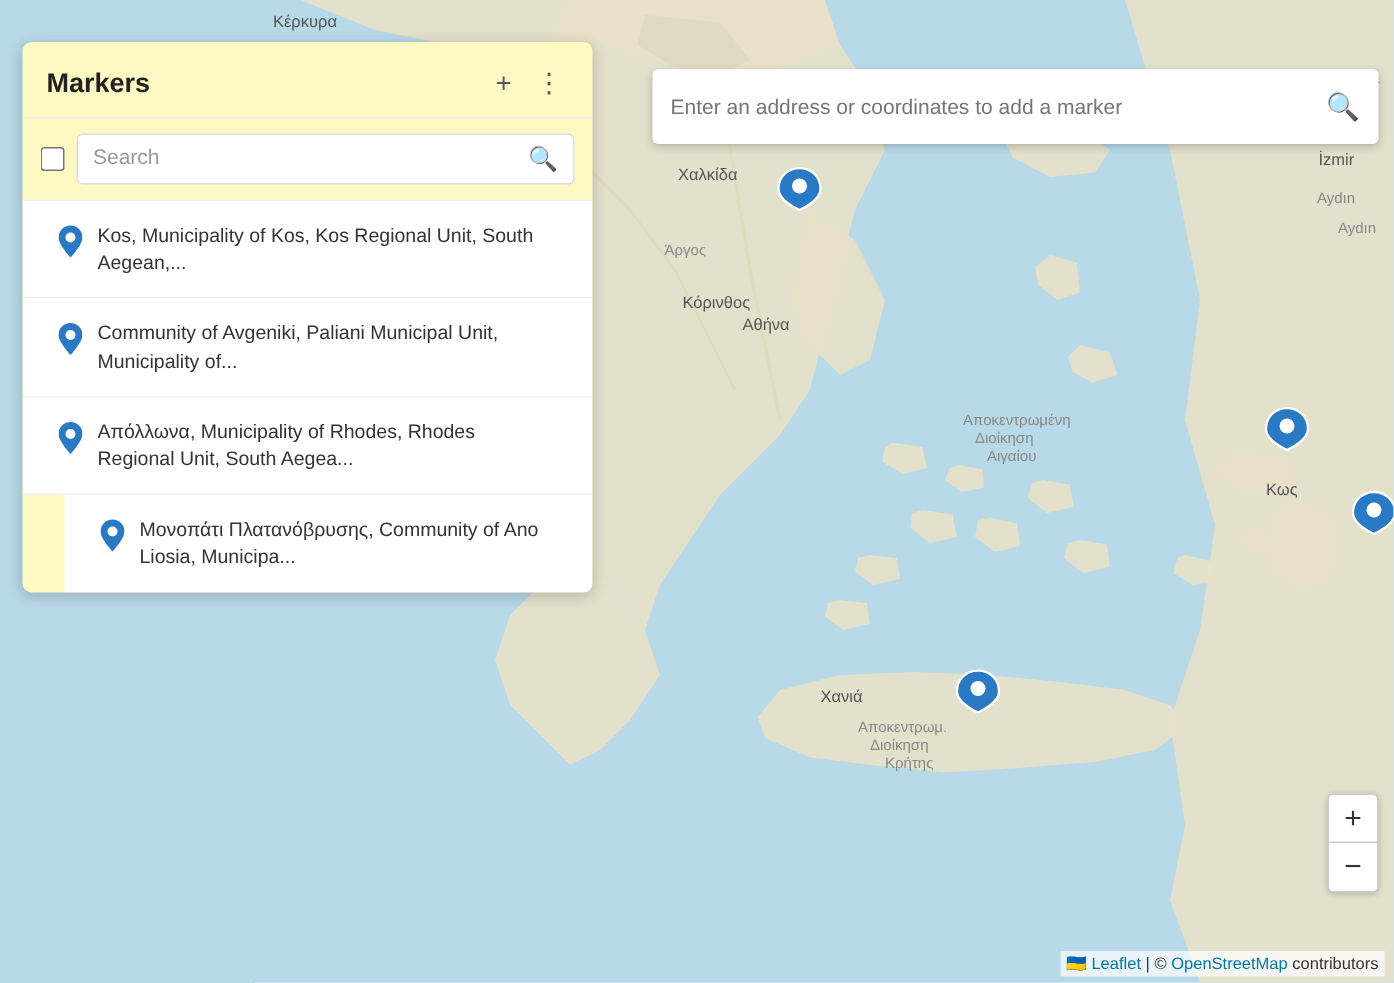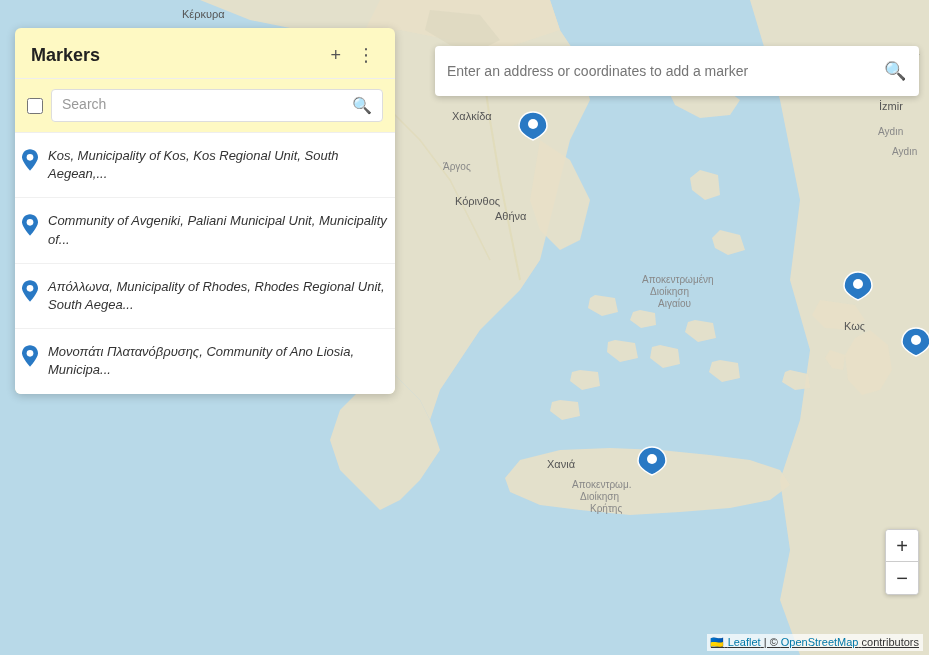--- a/index.html
+++ b/index.html
@@ -135,30 +135,30 @@
     }
 
     #markers-list {
       max-height: 380px;
       overflow-y: auto;
     }
 
     .marker-item {
       display: flex;
       align-items: flex-start;
-      padding: 14px 7px;
+      padding: 14px 24px;
       border-bottom: 1px solid #f0f0f0;
       cursor: pointer;
       background: white;
       transition: background 0.15s;
-      font-style: italic;
     }
 
     .marker-item:last-child {
       border-bottom: none;
+      margin-left: 28px;
     }
 
     .marker-pin-icon {
       color: #3a7bd5;
       font-size: 18px;
       margin-right: 10px;
       margin-top: 2px;
       flex-shrink: 0;
     }
 
@@ -205,21 +205,20 @@
     
     #attribution {
       position: absolute;
       bottom: 4px;
       right: 6px;
       font-size: 11px;
       color: #333;
       background: rgba(255,255,255,0.7);
       padding: 2px 4px;
       z-index: 100;
-      text-decoration: underline;
     }
 
     #attribution a {
       color: #0078a8;
       text-decoration: none;
     }
   </style>
 </head>
 <body>
 

